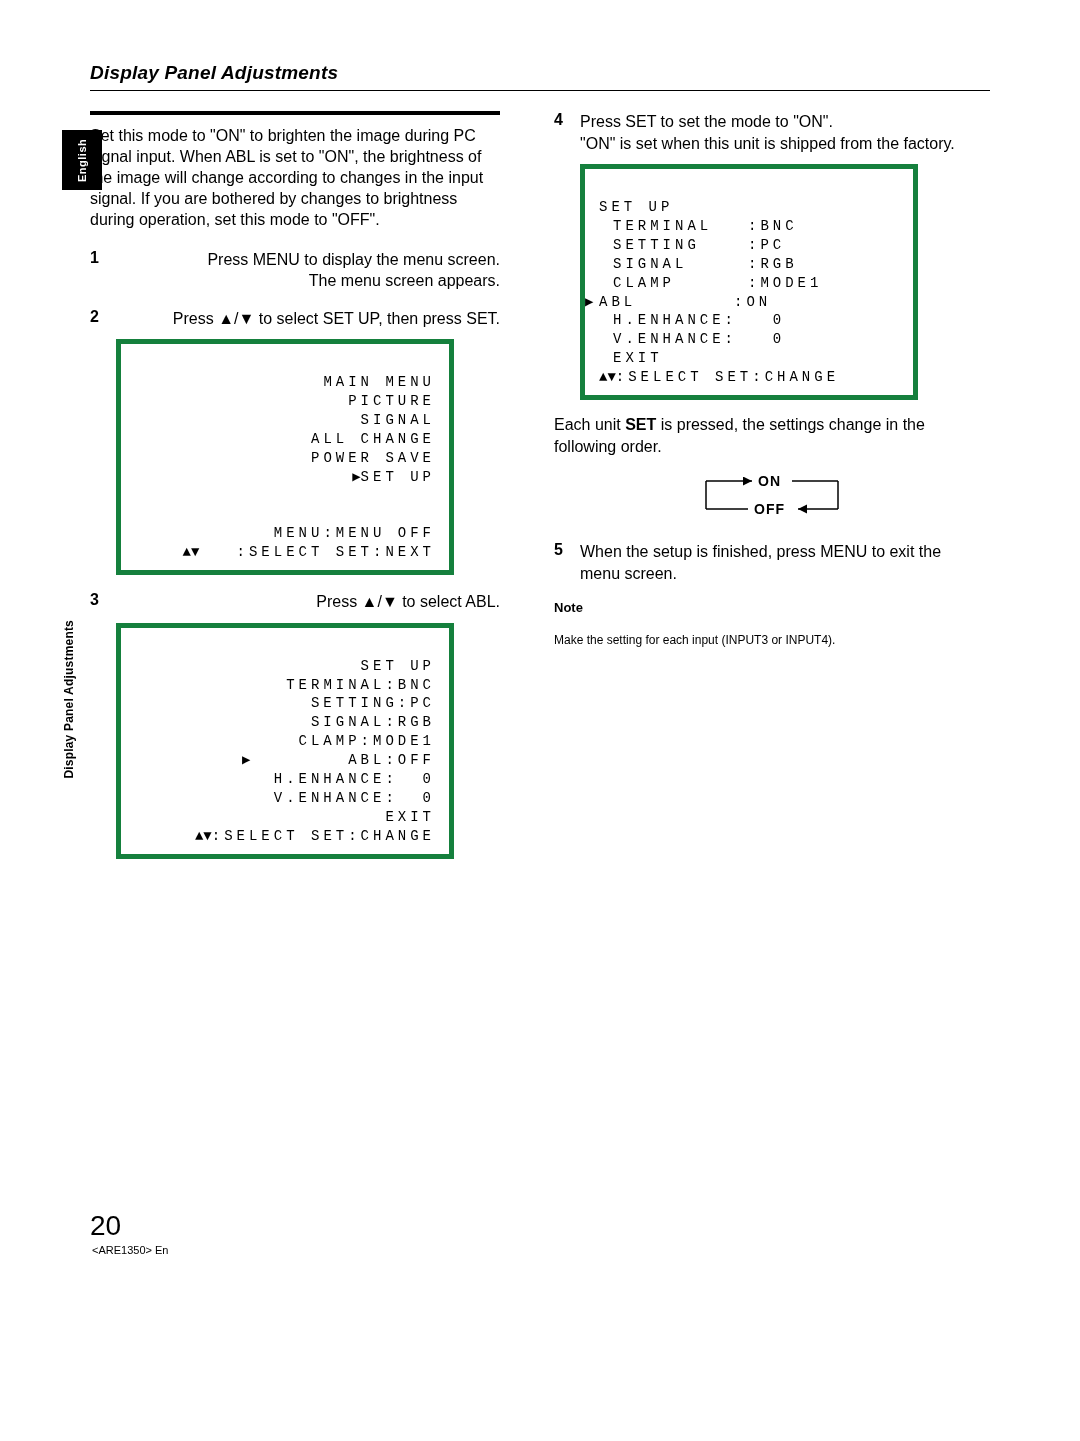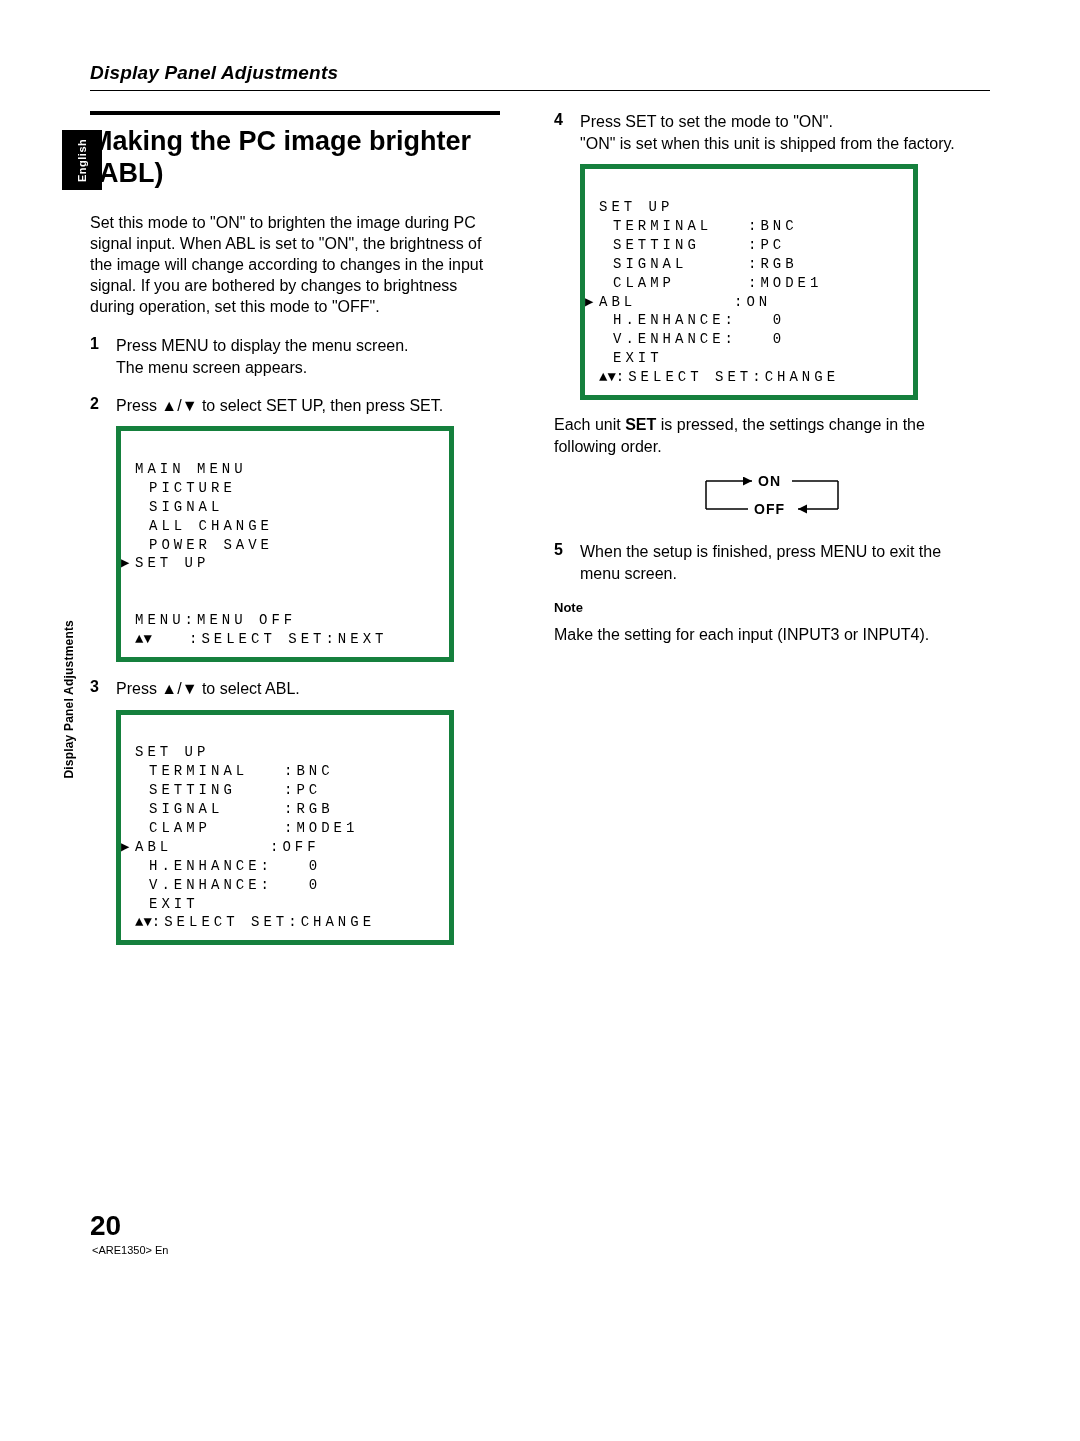--- a/index.html
+++ b/index.html
@@ -65,21 +65,21 @@
     font-size: 27px;
     font-weight: bold;
     margin: 0 0 22px 0;
     line-height: 1.2;
   }
   p.body {
     font-size: 16px;
     line-height: 1.32;
     margin: 0 0 18px 0;
   }
-  ol.steps { list-style: none; padding: 0; margin: 0; counter-reset: step; }
+  ol.steps { list-style: none; padding: 0; margin: 0; counter-reset: step; text-align: right; }
   ol.steps > li { counter-increment: step; margin-bottom: 16px; position: relative; padding-left: 26px; }
   ol.steps > li::before {
     content: counter(step);
     position: absolute;
     left: 0;
     top: 0;
     font-weight: bold;
     font-size: 16px;
   }
   .step-head { font-weight: normal; font-size: 16px; line-height: 1.35; }
@@ -113,27 +113,27 @@
     width: 220px;
     margin: 14px auto 18px auto;
     position: relative;
     height: 50px;
   }
   .cycle-diagram .lbl { position: absolute; font-weight: bold; font-size: 14px; letter-spacing: 1px; }
   .cycle-diagram .on  { top: 0;  left: 96px; }
   .cycle-diagram .off { top: 28px; left: 92px; }
   .cycle-diagram svg { position: absolute; left: 0; top: 0; }
   .note-head { font-weight: bold; font-size: 13px; margin-top: 8px; }
-  .note-body { font-size: 16px; line-height: 1.3; margin-top: 10px; }
+  .note-body { font-size: 12px; line-height: 1.3; margin-top: 18px; }
   .page-number {
     position: absolute;
     left: 90px;
     top: 1210px;
     font-size: 28px;
-    font-weight: bold;
+    font-weight: normal;
   }
   .doc-id {
     position: absolute;
     left: 92px;
     top: 1244px;
     font-size: 11px;
   }
 </style>
 </head>
 <body>
@@ -142,21 +142,20 @@
 <div class="side-label">Display Panel Adjustments</div>
 
 <div class="page">
   <div class="section-header">Display Panel Adjustments</div>
   <hr class="hr-thin">
 
   <div class="columns">
 
     <div class="col">
       <hr class="hr-thick">
-      <h1 class="title">Making the PC image brighter (ABL)</h1>
       <p class="body">Set this mode to "ON" to brighten the image during PC signal input. When ABL is set to "ON", the brightness of the image will change according to changes in the input signal. If you are bothered by changes to brightness during operation, set this mode to "OFF".</p>
 
       <ol class="steps">
         <li>
           <div class="step-head">Press MENU to display the menu screen.</div>
           <div class="step-body">The menu screen appears.</div>
         </li>
         <li>
           <div class="step-head">Press ▲/▼ to select SET UP, then press SET.</div>
           <div class="osd">

